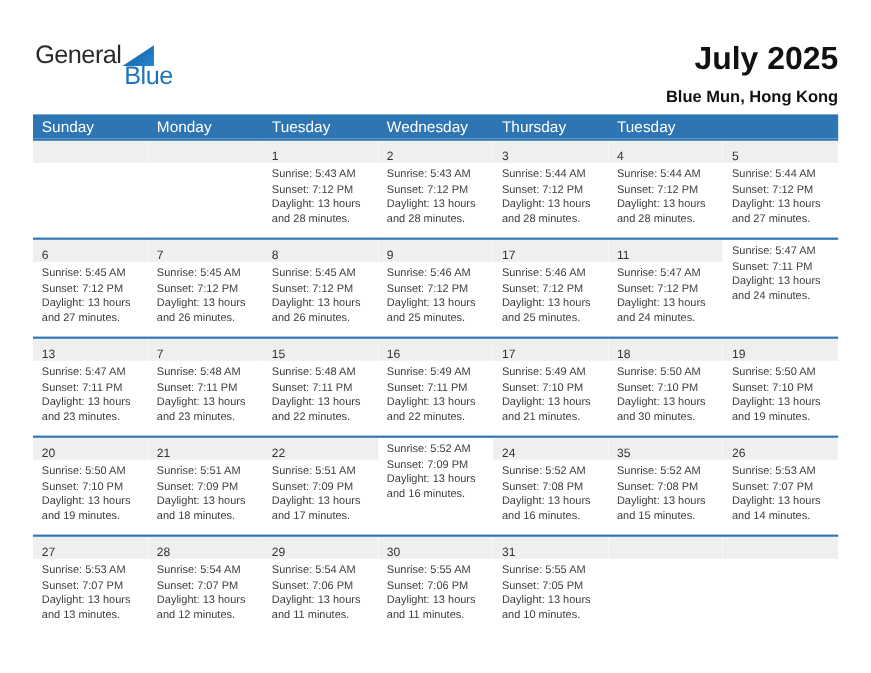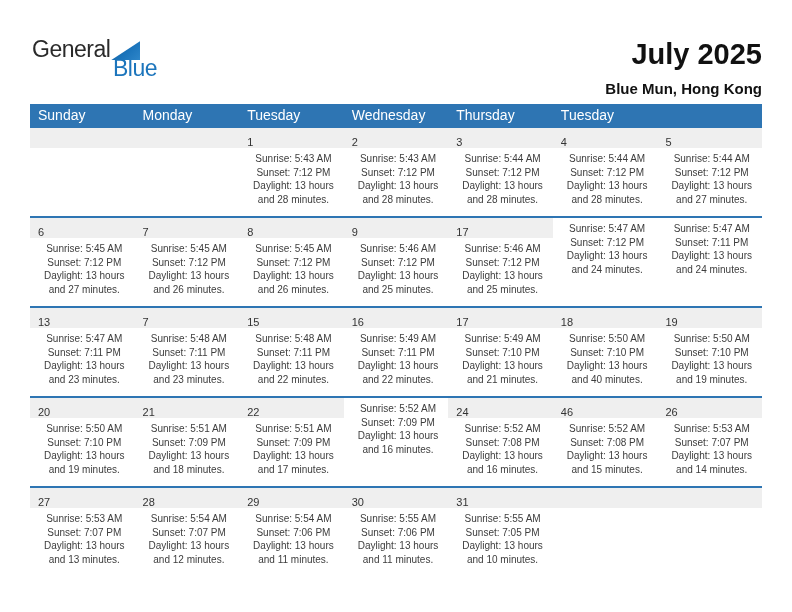--- a/index.html
+++ b/index.html
@@ -23,21 +23,21 @@
   
   .calendar { position: absolute; left: 30px; top: 104px; width: 732px; }
   .dow-row { display: grid; grid-template-columns: repeat(7, 1fr); background: #2e75b3; height: 22px; }
   .dow-cell { color: #ffffff; font-size: 14px; line-height: 22px; padding-left: 8px;
     white-space: nowrap; overflow: hidden; }
 
   .week { display: grid; grid-template-columns: repeat(7, 1fr); border-top: 2px solid #2e75b3; height: 90px; }
   .cell { overflow: hidden; }
   .band { background: #efefef; height: 20px; padding: 4px 0 0 8px; }
   .daynum { font-size: 11px; color: #333333; }
-  .bodytxt { padding: 4px 4px 0 8px; font-size: 10px; line-height: 13.5px; color: #3d3d3d; text-align: center; }
+  .bodytxt { padding: 4px 4px 0 8px; font-size: 10px; line-height: 13.5px; color: #3d3d3d; }
   .bodytxt div { white-space: nowrap; }
 </style>
 </head>
 <body>
 
 <div class="page">
 
   <div class="logo">
     <div class="logo-row1">
       <span class="logo-general">General</span>
@@ -156,20 +156,21 @@
           <div class="cell">
             <div class="band"><span class="daynum">17</span></div>
             <div class="bodytxt">
               <div>Sunrise: 5:46 AM</div>
               <div>Sunset: 7:12 PM</div>
               <div>Daylight: 13 hours</div>
               <div>and 25 minutes.</div>
             </div>
           </div>
           <div class="cell">
+            <div class="band"><span class="daynum">11</span></div>
             <div class="bodytxt">
               <div>Sunrise: 5:47 AM</div>
               <div>Sunset: 7:12 PM</div>
               <div>Daylight: 13 hours</div>
               <div>and 24 minutes.</div>
             </div>
           </div>
           <div class="cell">
             <div class="bodytxt">
               <div>Sunrise: 5:47 AM</div>
@@ -224,21 +225,21 @@
               <div>Daylight: 13 hours</div>
               <div>and 21 minutes.</div>
             </div>
           </div>
           <div class="cell">
             <div class="band"><span class="daynum">18</span></div>
             <div class="bodytxt">
               <div>Sunrise: 5:50 AM</div>
               <div>Sunset: 7:10 PM</div>
               <div>Daylight: 13 hours</div>
-              <div>and 40 minutes.</div>
+              <div>and 30 minutes.</div>
             </div>
           </div>
           <div class="cell">
             <div class="band"><span class="daynum">19</span></div>
             <div class="bodytxt">
               <div>Sunrise: 5:50 AM</div>
               <div>Sunset: 7:10 PM</div>
               <div>Daylight: 13 hours</div>
               <div>and 19 minutes.</div>
             </div>
@@ -283,21 +284,21 @@
           <div class="cell">
             <div class="band"><span class="daynum">24</span></div>
             <div class="bodytxt">
               <div>Sunrise: 5:52 AM</div>
               <div>Sunset: 7:08 PM</div>
               <div>Daylight: 13 hours</div>
               <div>and 16 minutes.</div>
             </div>
           </div>
           <div class="cell">
-            <div class="band"><span class="daynum">46</span></div>
+            <div class="band"><span class="daynum">35</span></div>
             <div class="bodytxt">
               <div>Sunrise: 5:52 AM</div>
               <div>Sunset: 7:08 PM</div>
               <div>Daylight: 13 hours</div>
               <div>and 15 minutes.</div>
             </div>
           </div>
           <div class="cell">
             <div class="band"><span class="daynum">26</span></div>
             <div class="bodytxt">

